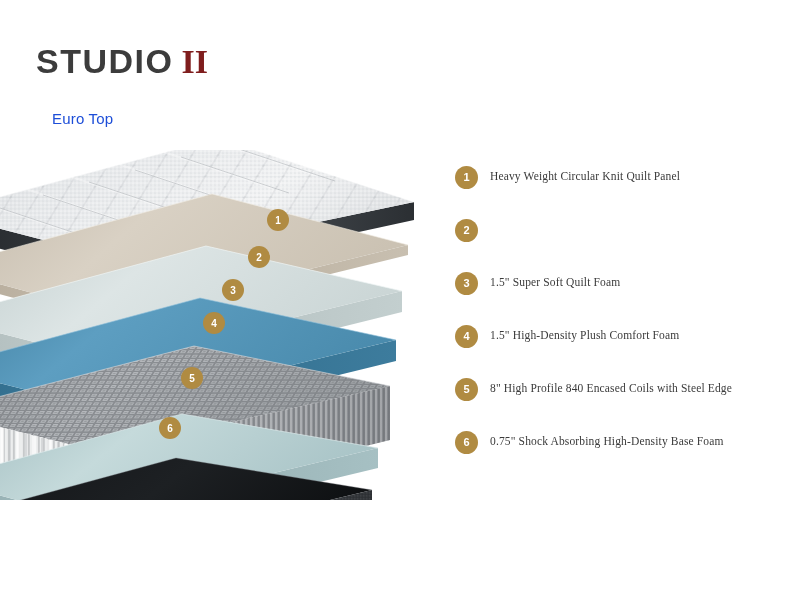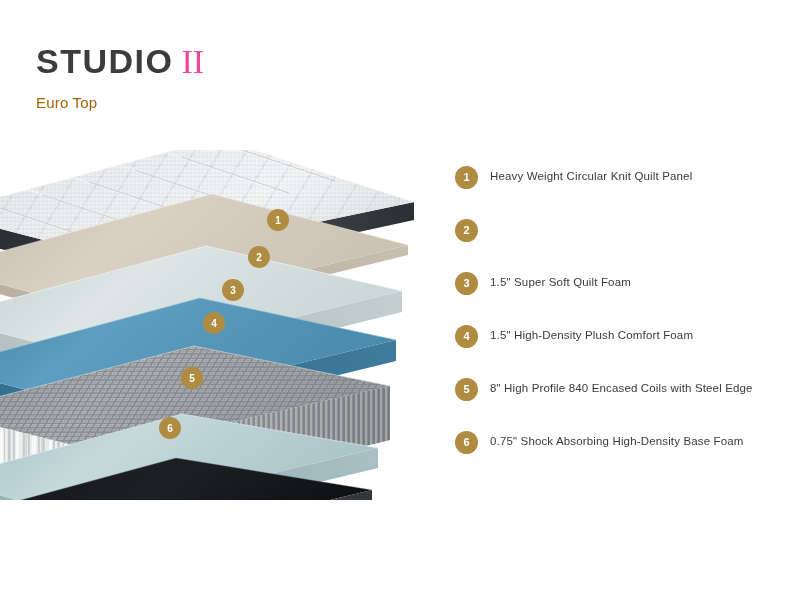--- a/index.html
+++ b/index.html
@@ -26,30 +26,30 @@
   #brand-title {
     font-size: 34px;
     font-weight: bold;
     letter-spacing: 1.5px;
     color: #3c3c3c;
     line-height: 1;
     margin: 0;
     white-space: nowrap;
   }
   #brand-title .roman {
-    color: #ec4899;
+    color: #7f1d1d;
     font-family: "Liberation Serif", serif;
-    font-weight: normal;
+    font-weight: bold;
     letter-spacing: 0px;
     padding-left: 8px;
   }
   #brand-subtitle {
     font-size: 15px;
-    color: #a16207;
-    margin: 0;
+    color: #1d4ed8;
+    margin: 16px;
     padding-top: 15px;
     letter-spacing: 0.2px;
   }
 
   
   #legend {
     position: absolute;
     left: 455px;
     top: 166px;
     width: 310px;
@@ -73,20 +73,21 @@
     text-align: center;
   }
   .legend-text {
     position: absolute;
     left: 35px;
     top: 4px;
     font-size: 11.5px;
     color: #3a3a3a;
     letter-spacing: 0.15px;
     white-space: nowrap;
+    font-family: Liberation Serif, serif;
   }
 
   
   #diagram {
     position: absolute;
     left: 0px;
     top: 150px;
     width: 440px;
     height: 350px;
   }

